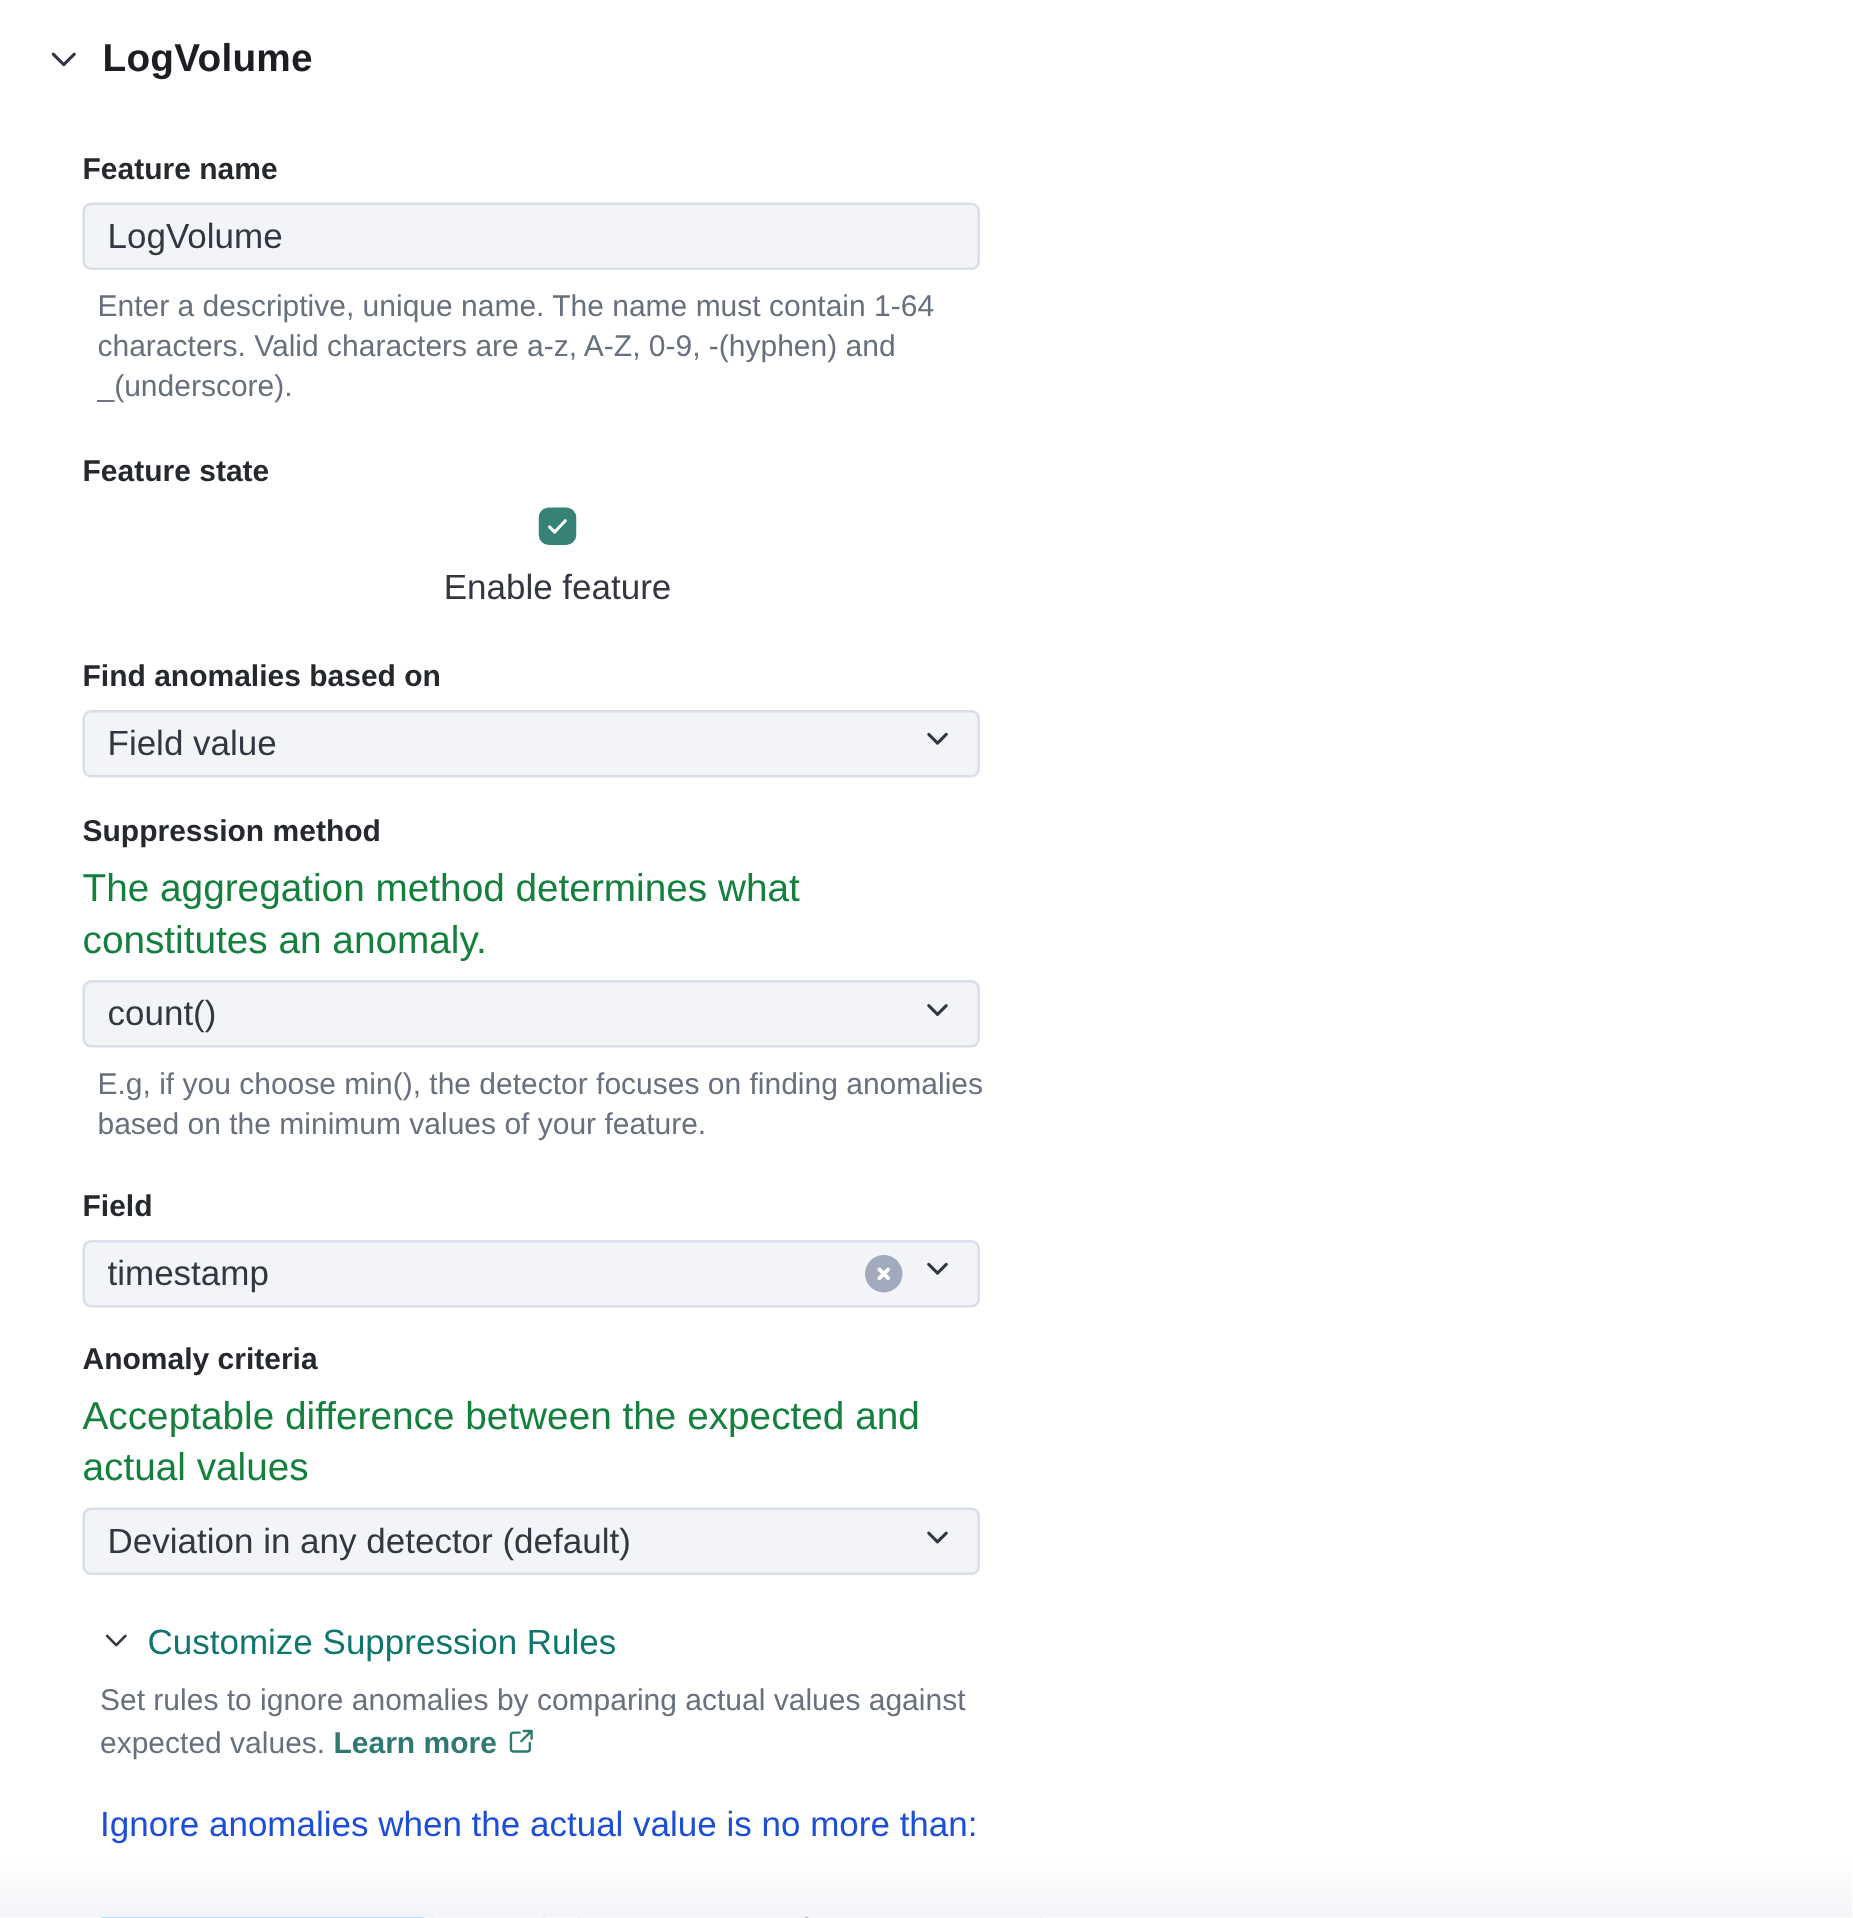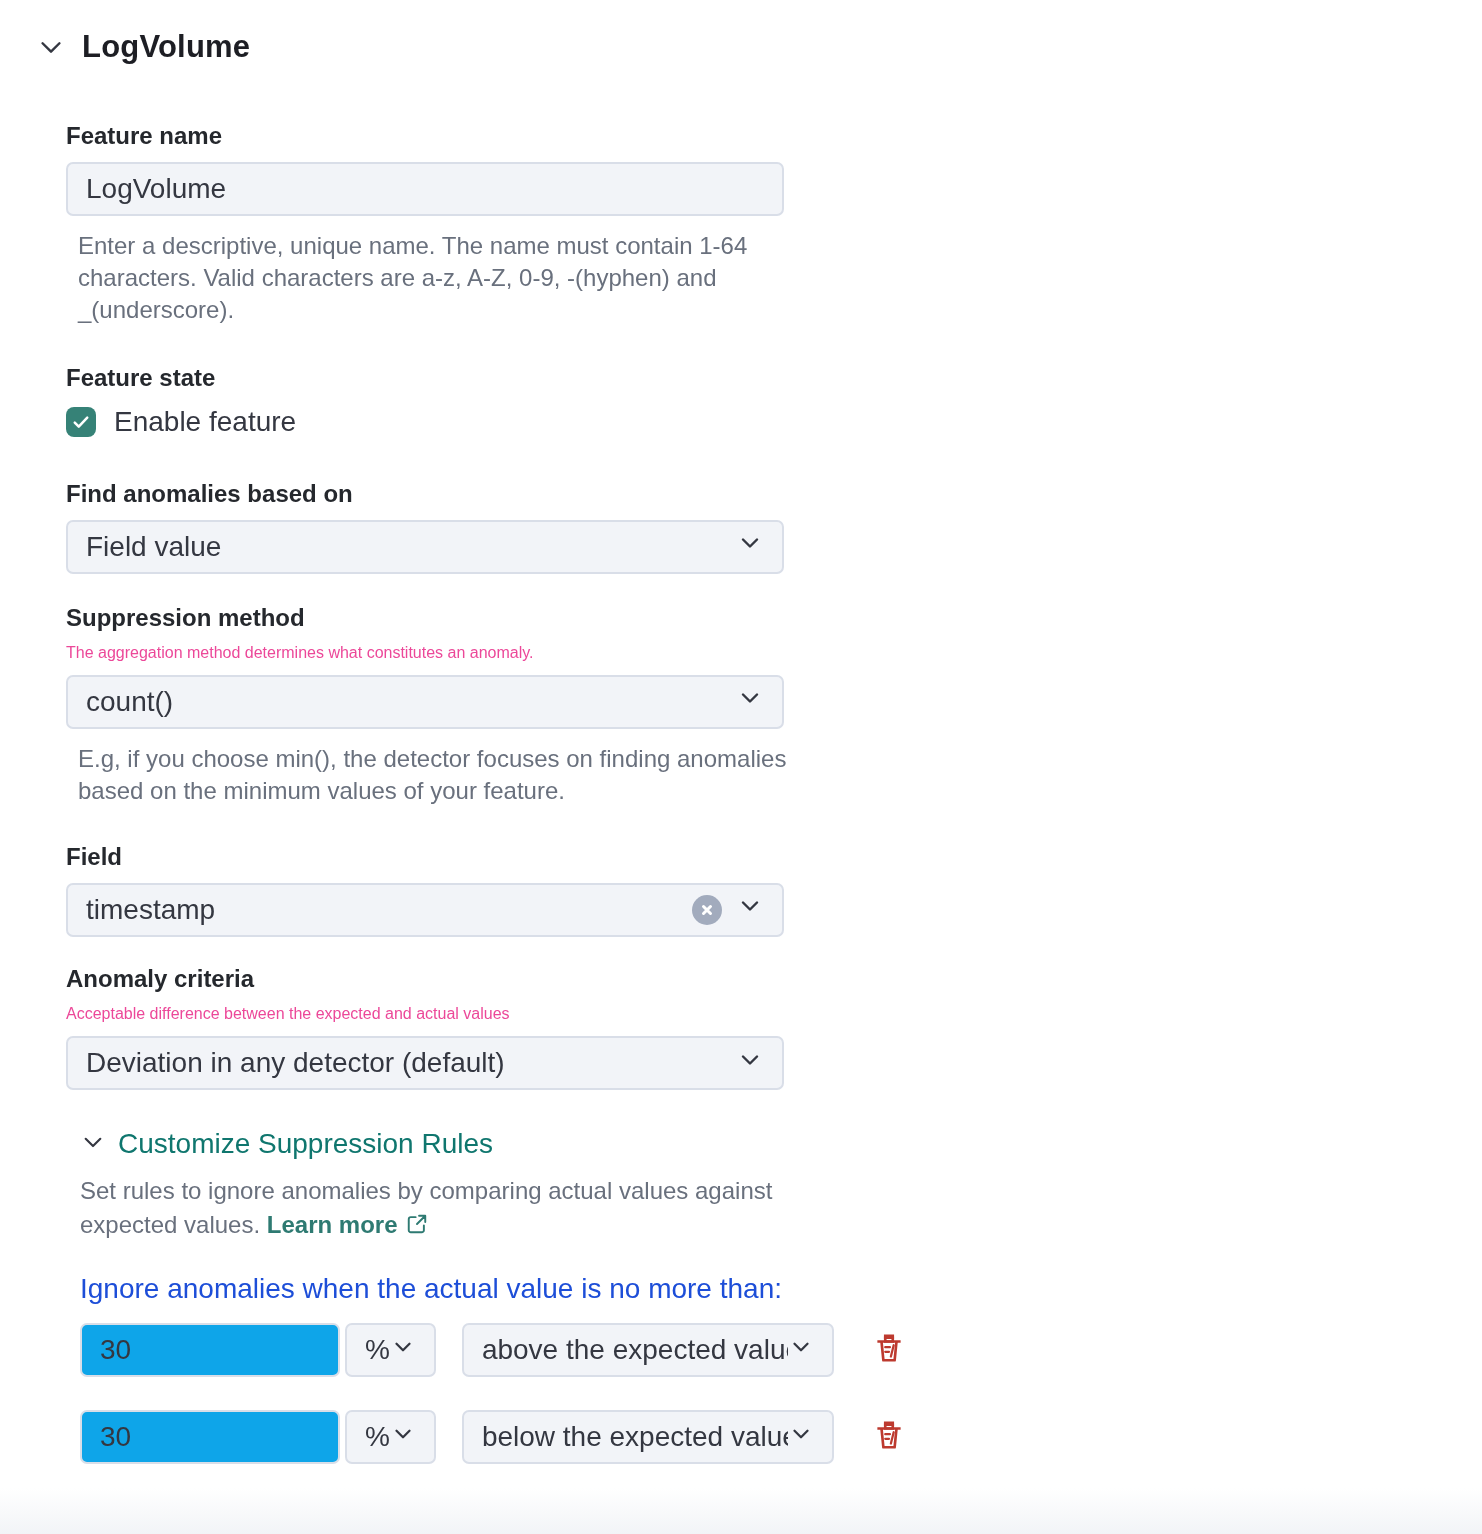--- a/index.html
+++ b/index.html
@@ -15,21 +15,21 @@
 
   
   .acc-header { display: flex; align-items: center; gap: 16px; height: 42px; cursor: pointer; }
   .acc-title { font-size: 31px; font-weight: 700; color: #1d1e24; letter-spacing: 0.2px; }
   .chev { flex: 0 0 auto; display: inline-flex; }
 
   .content { margin-left: 30px; width: 760px; }
 
   .form-label { font-size: 24px; font-weight: 700; color: #25282d; }
   .help-text { font-size: 24px; color: #69707d; line-height: 1.33; max-width: 712px; margin-left: 12px; }
-  .desc-text { font-size: 16px; color: #ec4899; line-height: 1.33; max-width: 730px; }
+  .desc-text { font-size: 31px; color: #15803d; line-height: 1.33; max-width: 730px; }
 
   .field, .select {
     width: 718px; height: 54px;
     background: #f2f4f8;
     border: 2px solid #d9dee8;
     border-radius: 7px;
     font-size: 28px; color: #343741;
     display: flex; align-items: center;
   }
   input.field { padding: 0 18px; outline: none; font-family: inherit; }
@@ -76,21 +76,21 @@
   .footer-fade {
     position: absolute; left: 0; bottom: 0; width: 100%; height: 46px;
     background: linear-gradient(#ffffff, #f2f4f7);
   }
 
   
   .mt-label-1 { margin-top: 54px; }
   .mt-input   { margin-top: 12px; }
   .mt-help    { margin-top: 14px; }
   .mt-state   { margin-top: 38px; }
-  .mt-check   { margin-top: 14px; }
+  .mt-check   { margin-top: 14px; flex-direction: column; }
   .mt-find    { margin-top: 42px; }
   .mt-agg     { margin-top: 30px; }
   .mt-desc    { margin-top: 10px; }
   .mt-fieldl  { margin-top: 36px; }
   .mt-anoml   { margin-top: 28px; }
   .mt-supp    { margin-top: 38px; }
   .mt-suppd   { margin-top: 14px; }
   .mt-ignore  { margin-top: 30px; }
   .mt-row1    { margin-top: 18px; }
   .mt-row2    { margin-top: 33px; }

